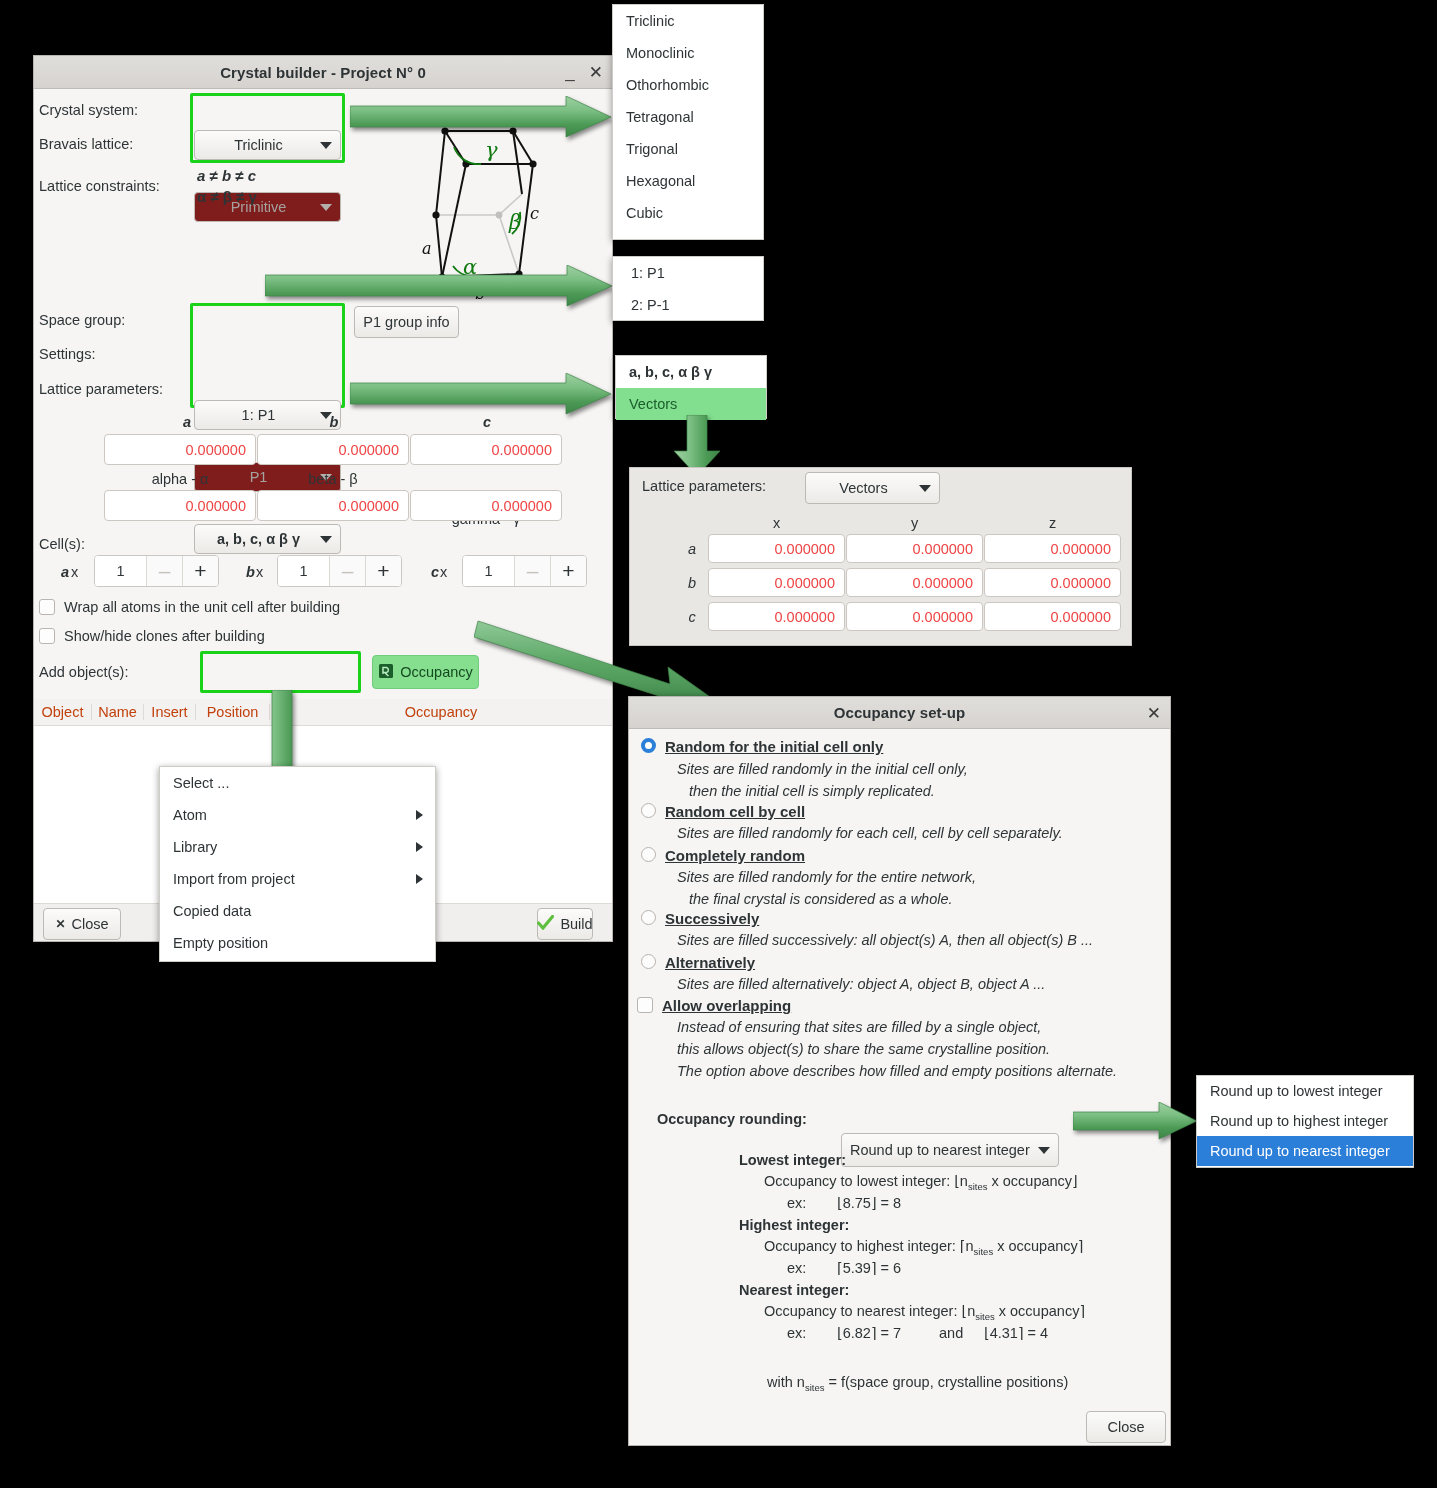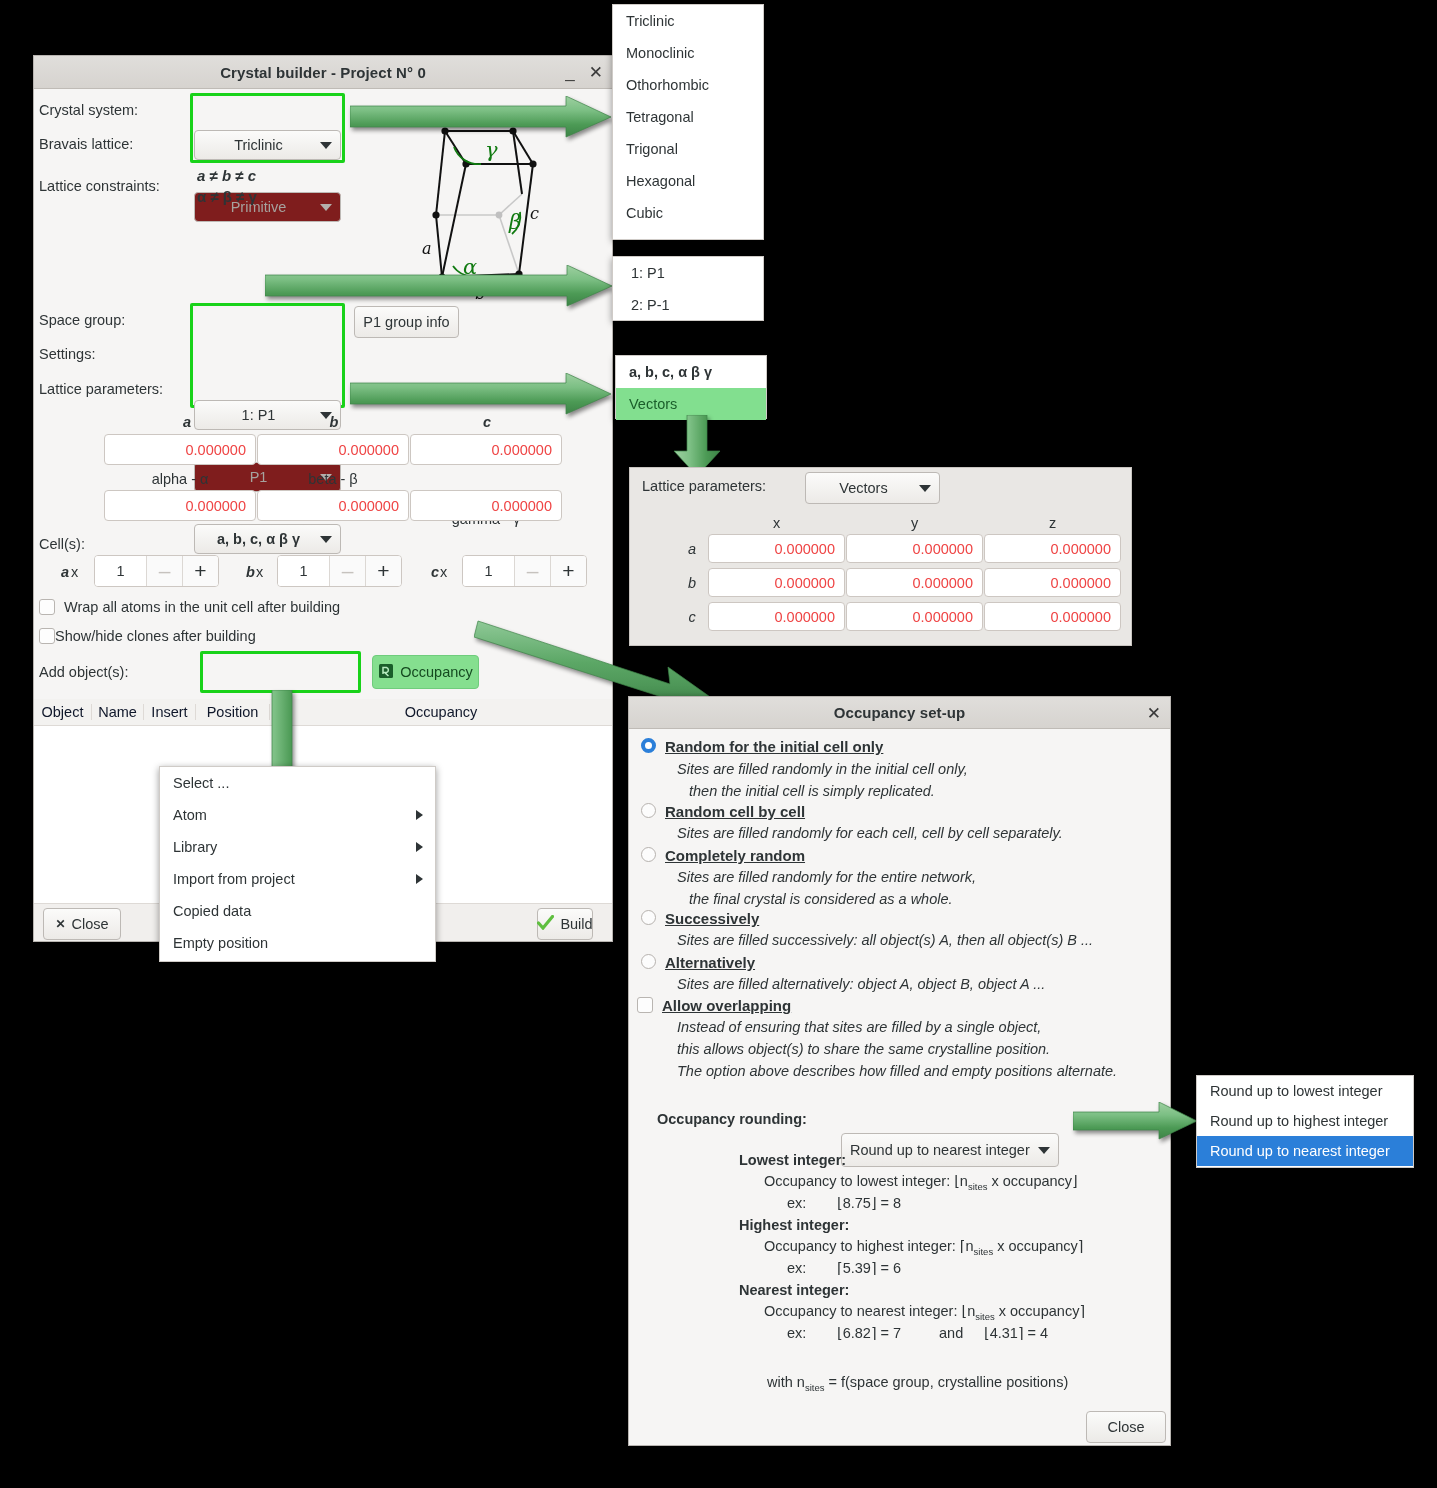--- a/index.html
+++ b/index.html
@@ -233,42 +233,42 @@
   <div class="abs stepper" style="left:428px;top:499px;width:125px;height:32px;">
     <div class="sv">1</div>
     <div class="sb off">–</div>
     <div class="sb">+</div>
   </div>
 
   <div class="abs" style="left:5px;top:543px;display:flex;align-items:center;gap:9px;">
     <span class="cbox"></span>
     <span>Wrap all atoms in the unit cell after building</span>
   </div>
-  <div class="abs" style="left:5px;top:572px;display:flex;align-items:flex-end;">
+  <div class="abs" style="left:5px;top:572px;display:flex;align-items:flex-end;gap:9px;">
     <span class="cbox"></span>
     <span>Show/hide clones after building</span>
   </div>
 
   <div class="abs lbl" style="left:5px;top:608px;">Add object(s):</div>
   <div class="abs green-outline" style="left:166px;top:595px;width:161px;height:42px;border-radius:2px;"></div>
   <div class="abs combo" style="left:170px;top:599px;width:153px;height:34px;">
     <span class="cval">Select ...</span>
     <span class="arrow"></span>
   </div>
   <div class="abs btn" style="left:338px;top:599px;width:107px;height:34px;background:#85df8f;border:1px solid #6fcc7c;">
     <span style="display:inline-block;">
       <svg width="16" height="16" viewBox="0 0 16 16">
         <rect x="1" y="1" width="14" height="14" rx="1.5" fill="#1a5e2a"></rect>
         <path d="M5 11 L5 4.5 L8.5 4.5 A2.6 2.6 0 0 1 8.5 9.5 L6.6 9.5 L10.5 13" stroke="#b8ecc0" stroke-width="1.5" fill="none"></path>
       </svg>
     </span>
     <span style="color:#154a20;">Occupancy</span>
   </div>
 
-  <div class="abs" style="left:0px;top:643px;width:578px;height:27px;background:#f3f2f0;border-bottom:1px solid #dedad6;display:flex;align-items:center;color:#0f172a;">
+  <div class="abs" style="left:0px;top:643px;width:578px;height:27px;background:#f3f2f0;border-bottom:1px solid #dedad6;display:flex;align-items:center;color:#c2410c;">
     <div style="width:58px;text-align:center;border-right:1px solid #dedad6;">Object</div>
     <div style="width:52px;text-align:center;border-right:1px solid #dedad6;">Name</div>
     <div style="width:52px;text-align:center;border-right:1px solid #dedad6;">Insert</div>
     <div style="width:74px;text-align:center;border-right:1px solid #dedad6;">Position</div>
     <div style="flex:1;text-align:center;">Occupancy</div>
   </div>
   <div class="abs" style="left:0px;top:670px;width:578px;height:177px;background:#fff;"></div>
 
   <div class="abs" style="left:0;top:847px;width:578px;height:38px;background:#f1efed;border-top:1px solid #dedad6;"></div>
   <div class="abs btn" style="left:9px;top:852px;width:78px;height:32px;">

